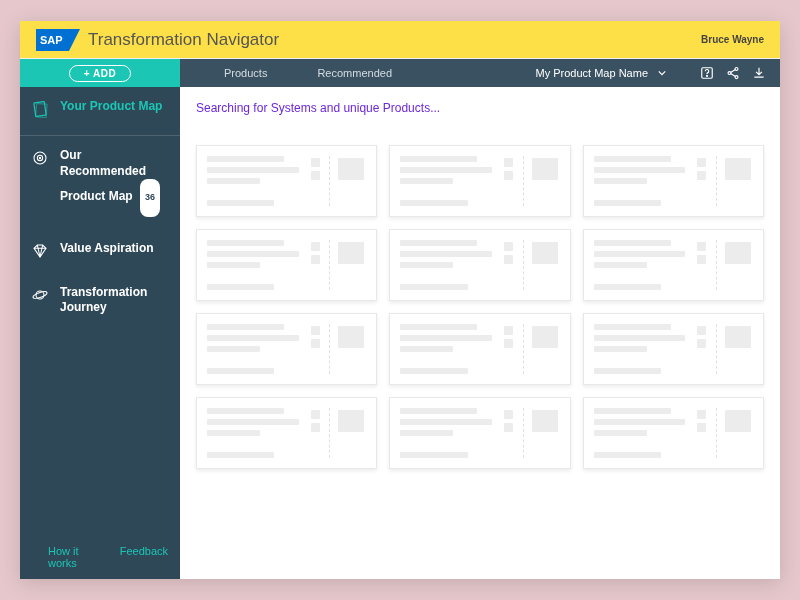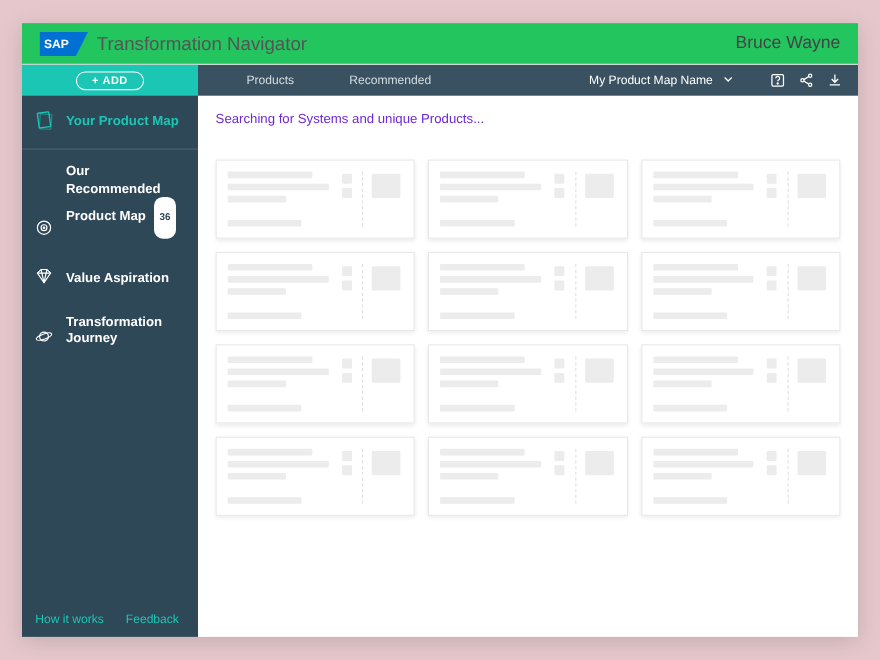--- a/index.html
+++ b/index.html
@@ -1,35 +1,35 @@
 <!DOCTYPE html>
 <html><head>
 <meta charset="utf-8">
 <style>
 * { box-sizing: border-box; margin: 0; padding: 0; }
 body { font-family: Arial, Helvetica, sans-serif; background: #e6c8cc; display: flex; align-items: center; justify-content: center; width: 800px; height: 600px; overflow: hidden; }
 .app { width: 760px; height: 558px; background: #fff; box-shadow: 0 4px 20px rgba(0,0,0,0.15); display: flex; flex-direction: column; }
-.header { height: 38px; background: #22c55e; display: flex; align-items: center; padding: 0 16px; border-bottom: 1px solid #f0f0f0; }
+.header { height: 38px; background: #fde047; display: flex; align-items: center; padding: 0 16px; border-bottom: 1px solid #f0f0f0; }
 .logo-box { display: flex; align-items: center; }
 .sap-logo { width: 44px; height: 22px; position: relative; }
 .app-title { font-size: 17px; color: #555; margin-left: 8px; font-weight: 400; }
 .header-spacer { flex: 1; }
-.username { font-size: 16px; color: #444; }
+.username { font-size: 10px; color: #444; font-weight: bold; }
 .body { flex: 1; display: flex; min-height: 0; }
 .sidebar { width: 160px; background: #2e4858; display: flex; flex-direction: column; color: #fff; }
 .add-bar { background: #1bc6b4; height: 28px; display: flex; align-items: center; justify-content: center; }
 .add-btn { border: 1.5px solid #fff; background: transparent; color: #fff; font-size: 10px; font-weight: bold; letter-spacing: 0.5px; padding: 2px 14px; border-radius: 10px; cursor: pointer; display: flex; align-items: center; gap: 3px; }
 .nav { flex: 1; }
-.nav-item { display: flex; align-items: flex-end; padding: 12px 10px; gap: 10px; cursor: pointer; font-size: 12px; line-height: 1.3; }
+.nav-item { display: flex; align-items: flex-start; padding: 12px 10px; gap: 10px; cursor: pointer; font-size: 12px; line-height: 1.3; }
 .nav-item.active { color: #1bc6b4; border-bottom: 1px solid rgba(255,255,255,0.15); padding-bottom: 16px; }
 .nav-item .icon { width: 20px; height: 20px; flex-shrink: 0; display: flex; align-items: center; justify-content: center; }
 .nav-item .label { flex: 1; font-weight: bold; }
 .badge { display: inline-block; background: #fff; color: #2e4858; font-size: 9px; font-weight: bold; border-radius: 8px; padding: 13px 5px; margin-left: 4px; }
 .sidebar-footer { display: flex; gap: 20px; padding: 10px 12px; font-size: 11px; color: #1bc6b4; }
-.sidebar-footer span { cursor: pointer; }
+.sidebar-footer span { cursor: pointer; margin-left: 16px; }
 .main { flex: 1; display: flex; flex-direction: column; min-height: 0; }
 .toolbar { height: 28px; background: #3a5161; display: flex; align-items: center; padding: 0 14px; gap: 20px; color: #fff; font-size: 11px; }
 .tab { cursor: pointer; color: #d5dde2; padding-left: 30px; }
 .toolbar-spacer { flex: 1; }
 .mapname-select { display: flex; align-items: center; gap: 10px; font-size: 11px; color: #fff; cursor: pointer; }
 .toolbar-icons { display: flex; gap: 12px; margin-left: 14px; }
 .tb-icon { width: 14px; height: 14px; display: flex; align-items: center; justify-content: center; cursor: pointer; color: #fff; }
 .content { flex: 1; padding: 14px 16px; overflow: hidden; }
 .status-line { font-size: 12px; color: #6d28d9; margin-bottom: 30px; }
 .grid { display: grid; grid-template-columns: repeat(3, 1fr); gap: 12px; }

